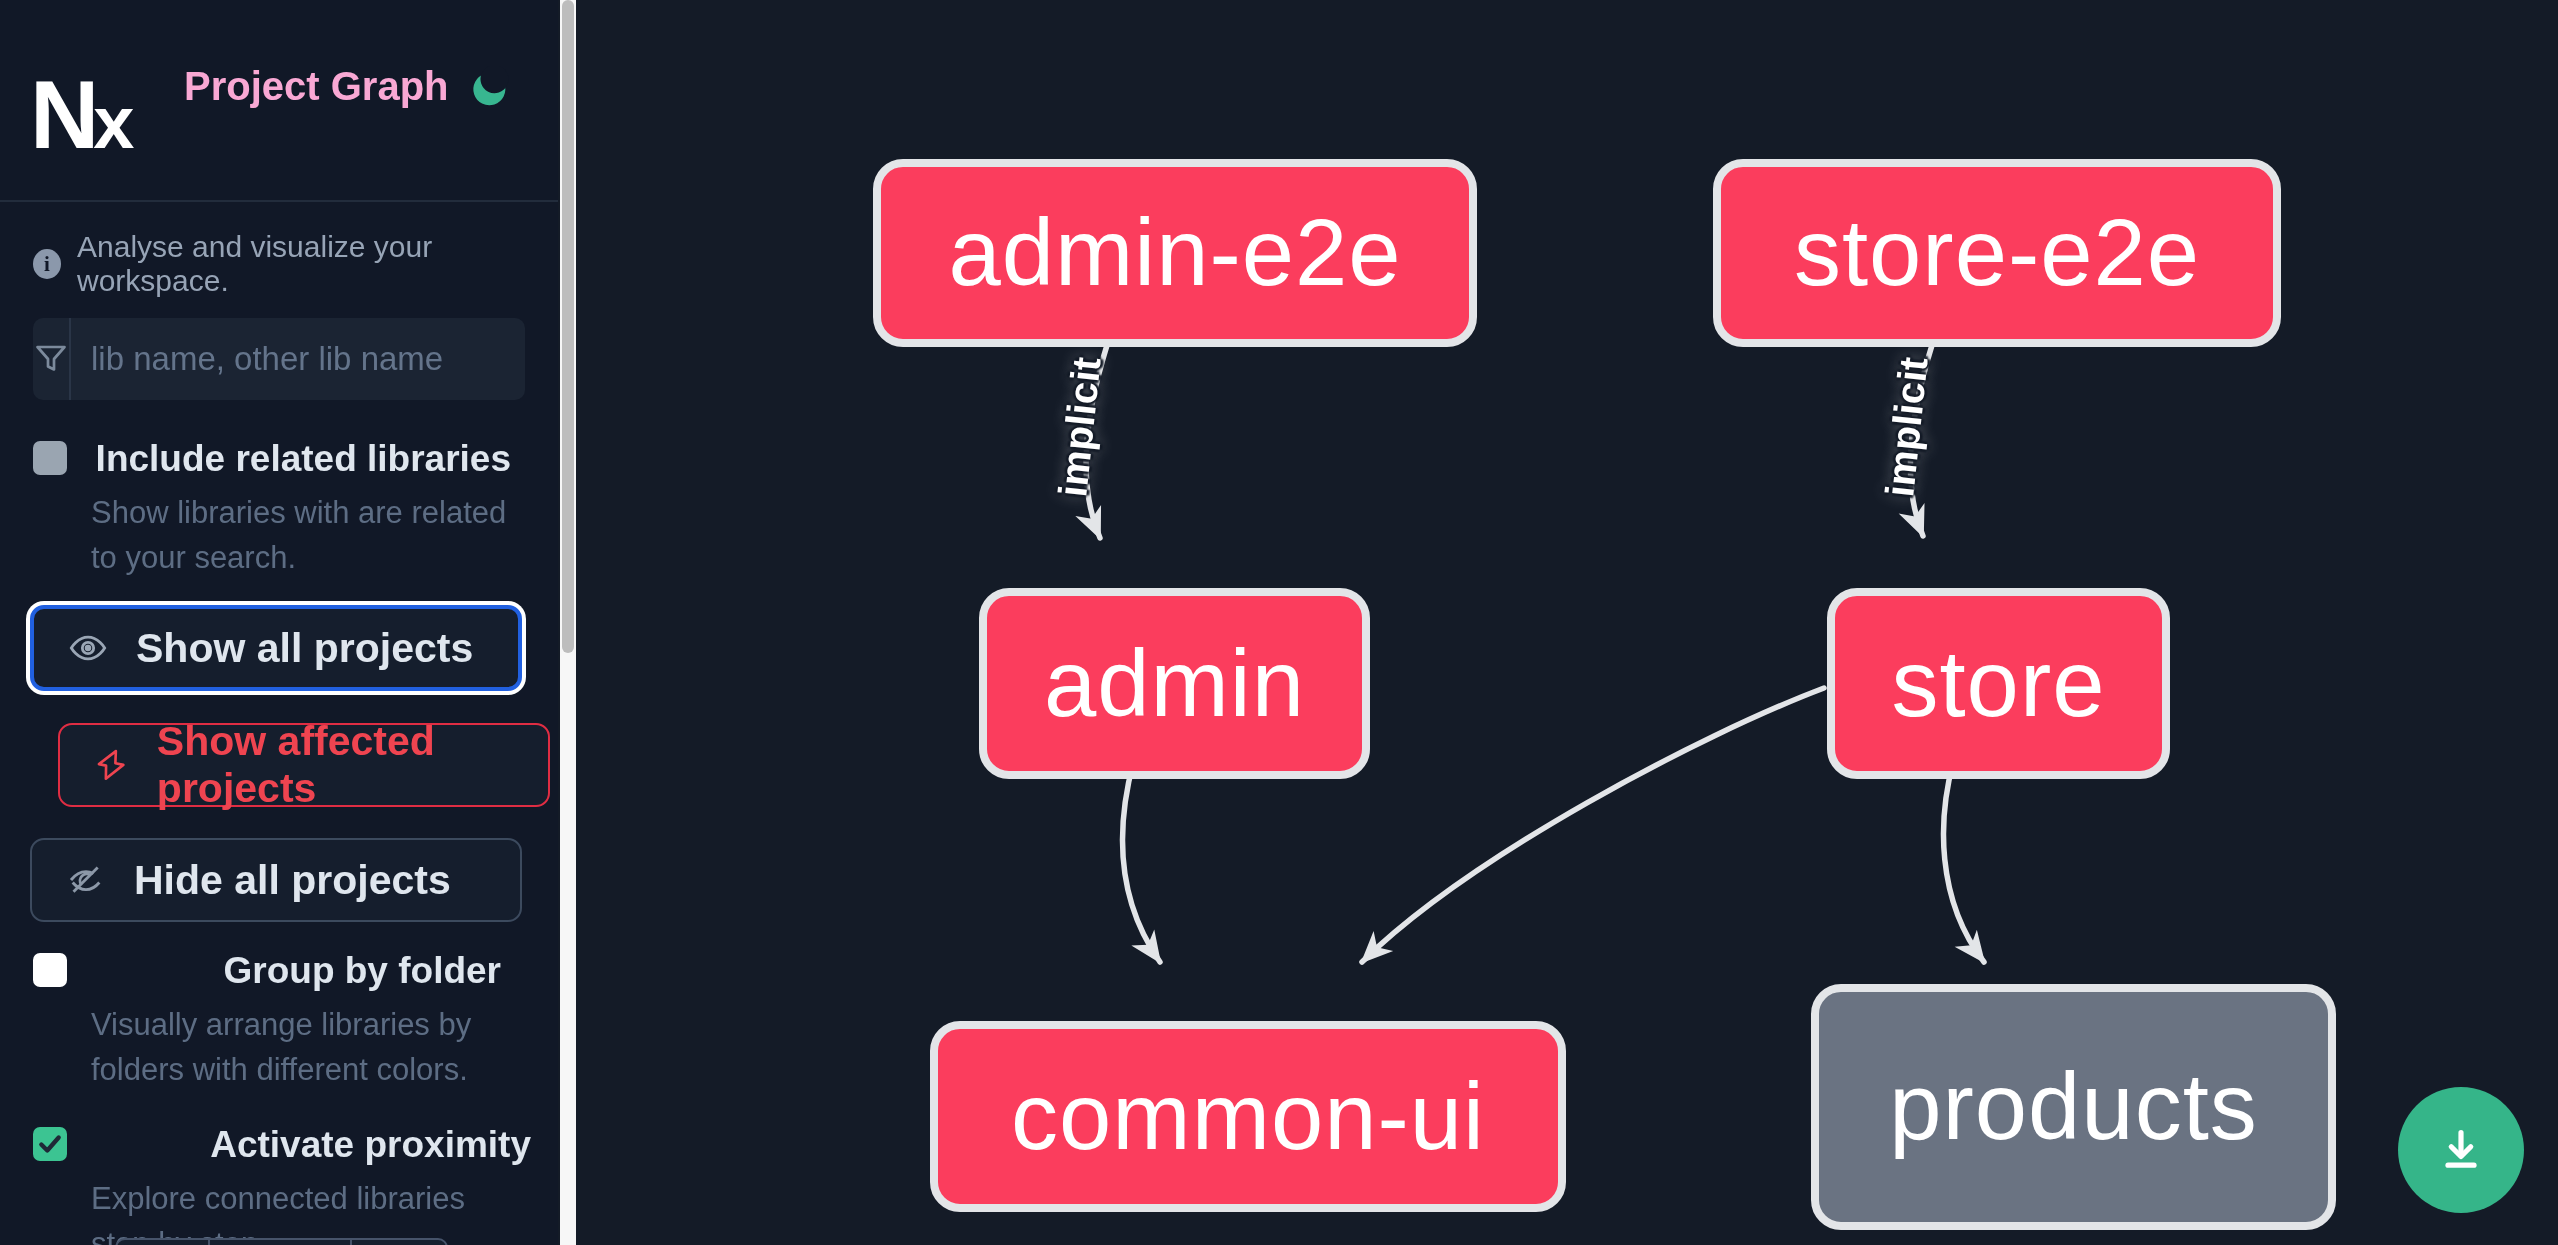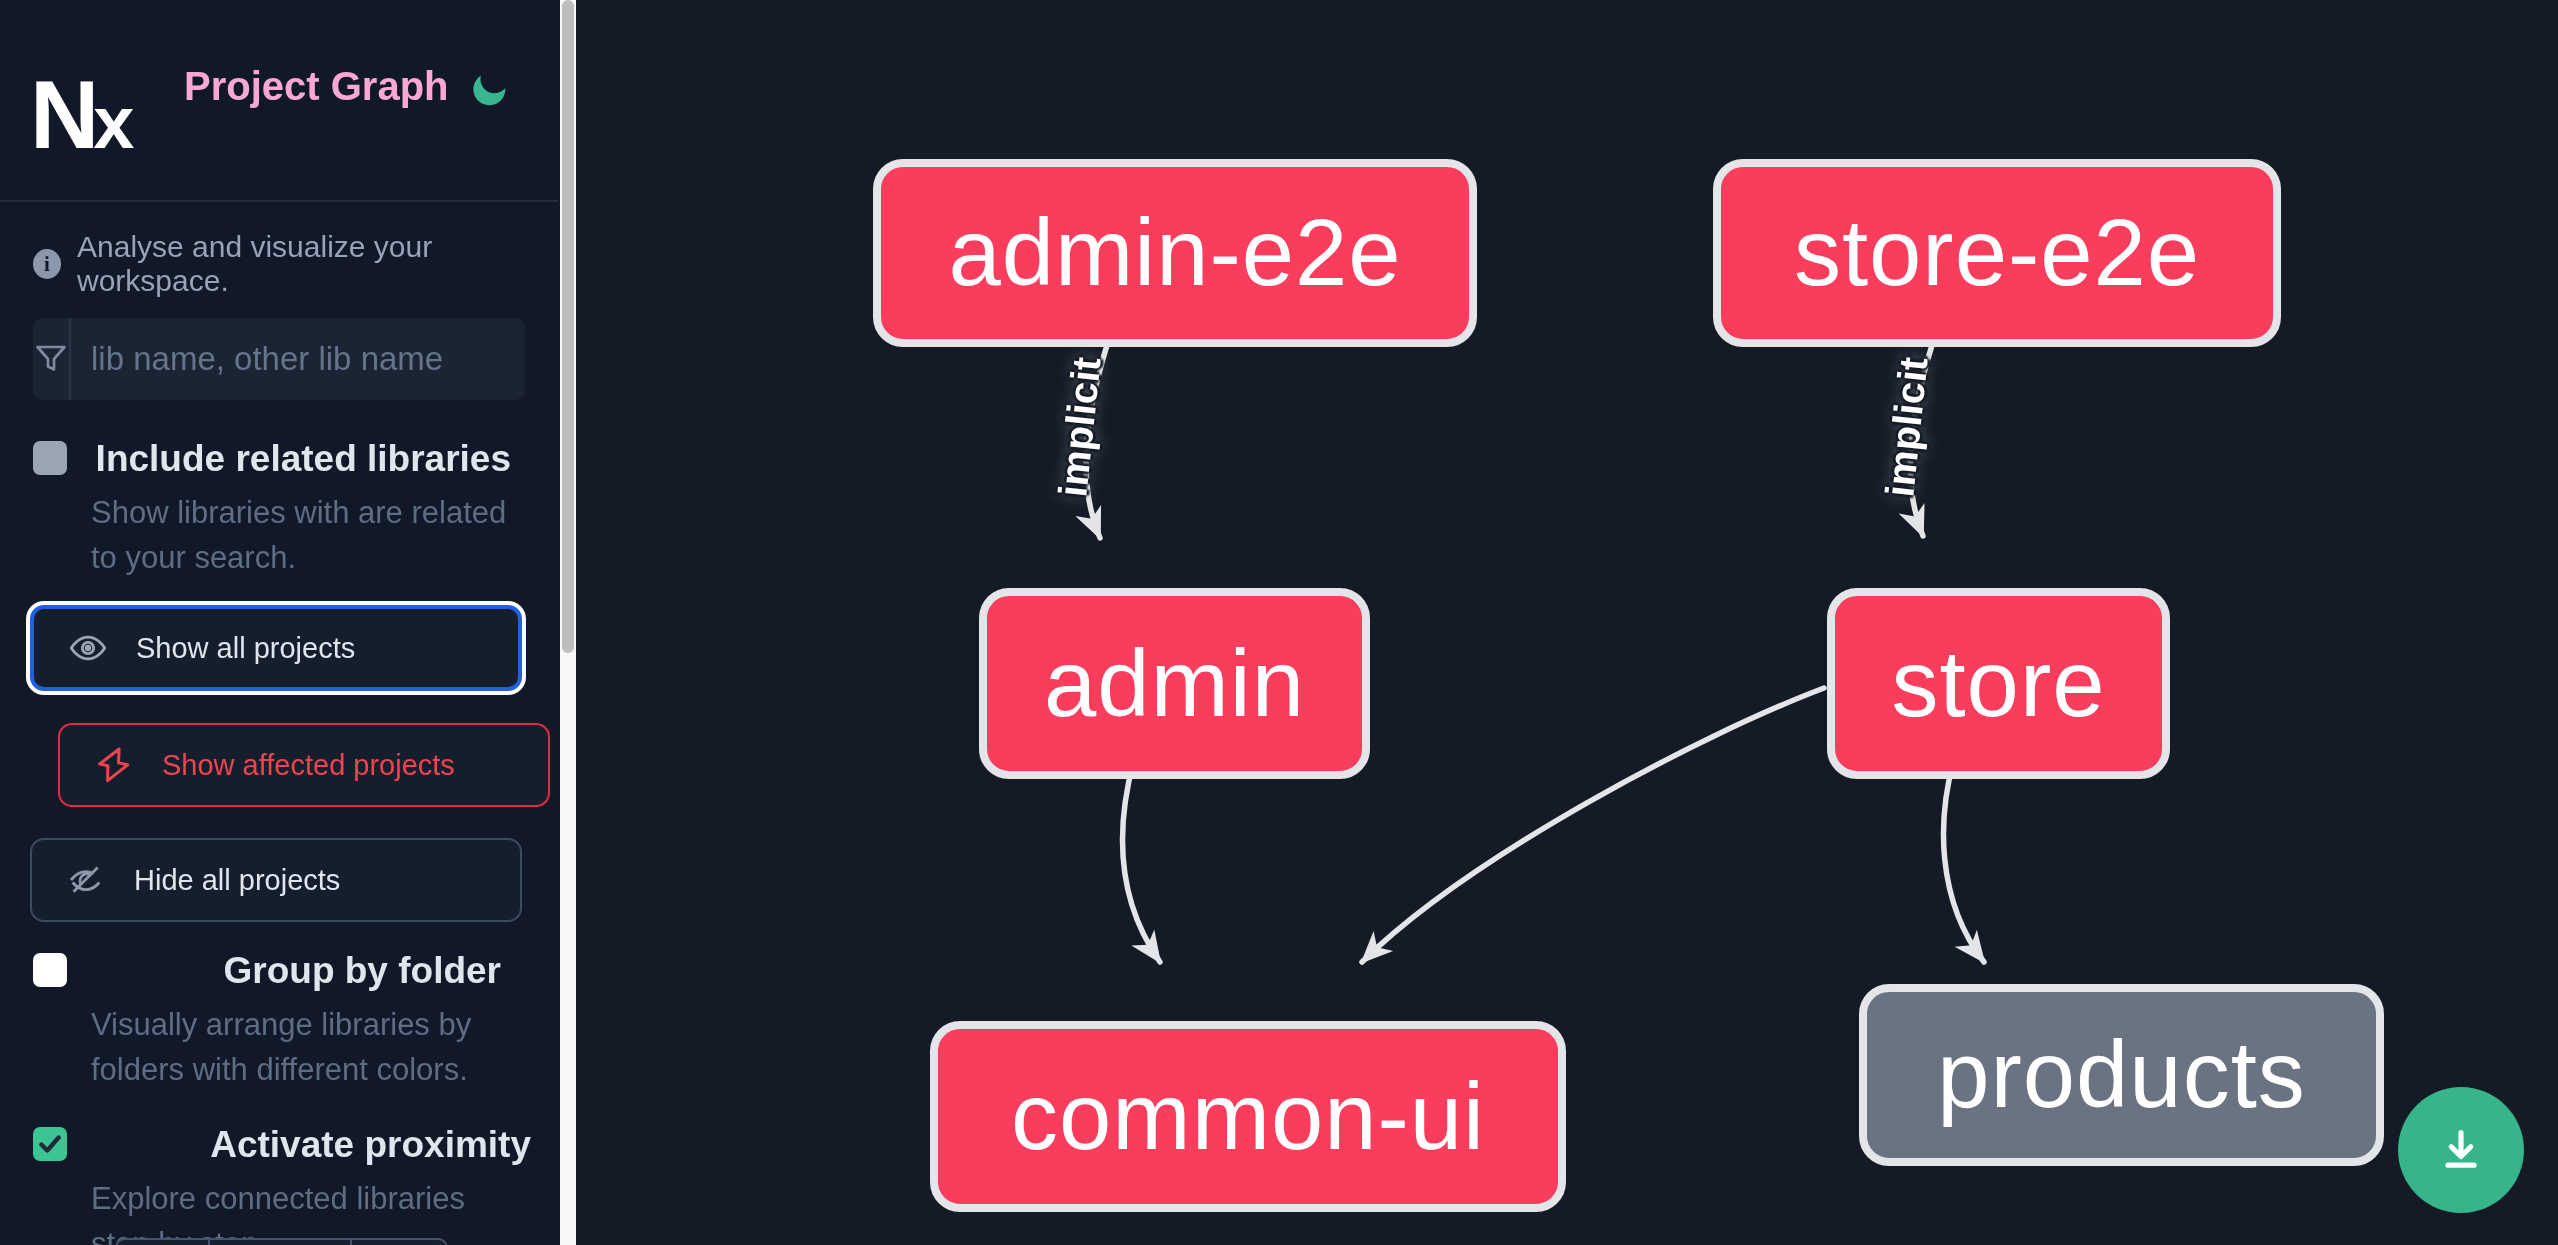--- a/index.html
+++ b/index.html
@@ -32,21 +32,21 @@
   .cb-green { background:#3cc492; display:flex; align-items:center; justify-content:center; }
   .toggle-body { margin-left:24px; }
   .toggle-label { font-size:37px; font-weight:700; color:#dfe6ee;text-align:right; }
   .toggle-desc { margin-top:10px; font-size:31px; line-height:45px; color:#5d6d84; }
   .w1 { max-width:420px; } .w2 { max-width:410px; } .w3 { max-width:440px; }
 
   .action-btn { position:absolute; left:30px; width:492px; height:84px; border-radius:14px; background:#151e2d; display:flex; align-items:center; padding-left:34px; gap:28px; cursor:pointer; }
   .btn-all { top:605px; height:86px; border:4px solid #2160e0; box-shadow:0 0 0 4px #ffffff; }
   .btn-affected { top:723px; border:2px solid #e02d43;margin-left:28px; }
   .btn-hide { top:838px; border:2px solid #3c4a5e; }
-  .action-label { font-size:29px; font-weight:400; color:#dfe6ee; }
+  .action-label { font-size:41px; font-weight:700; color:#dfe6ee; }
   .btn-affected .action-label { color:#ef4450; }
 
   .stepper { position:absolute; left:115px; top:1238px; display:flex; }
   .stepper .cell { height:52px; background:#16202f; border:2px solid #46536a; }
   .stepper .c1 { width:95px; border-radius:10px 0 0 0; }
   .stepper .c2 { width:140px; border-left:none; border-right:none; }
   .stepper .c3 { width:98px; border-radius:0 10px 0 0; }
 
   
   .scroll-track { position:absolute; left:560px; top:0; width:16px; height:1245px; background:#f7f7f7; }
@@ -57,21 +57,21 @@
   svg.edges { position:absolute; left:0; top:0; width:2558px; height:1245px; pointer-events:none; }
 
   .node { position:absolute; border:8px solid #e3e5e8; border-radius:30px; display:flex; align-items:center; justify-content:center; color:#fff; font-size:94px; letter-spacing:1px; cursor:pointer; }
   .node.affected { background:#fb3d5d;margin-top:37px; }
   .node.plain { background:#6a7382; }
   .n-admin-e2e { left:873px; top:122px; width:604px; height:188px; }
   .n-store-e2e { left:1713px; top:122px; width:568px; height:188px; }
   .n-admin { left:979px; top:551px; width:391px; height:191px; }
   .n-store { left:1827px; top:551px; width:343px; height:191px; }
   .n-common-ui { left:930px; top:984px; width:636px; height:191px; }
-  .n-products { left:1811px; top:984px; width:525px; height:182px;margin-left:48px; }
+  .n-products { left:1811px; top:984px; width:525px; height:246px; }
 
   .edge-label { position:absolute; font-size:40px; font-weight:700; color:#ffffff; white-space:nowrap;
     text-shadow:-3px 0 2px #141b27, 3px 0 2px #141b27, 0 -3px 2px #141b27, 0 3px 2px #141b27, 0 0 16px rgba(255,255,255,.45);
     transform:translate(-50%,-50%) rotate(-84deg); }
   .el-1 { left:1080px; top:427px; }
   .el-2 { left:1907px; top:427px; }
 
   .fab { position:absolute; left:2398px; top:1087px; width:126px; height:126px; border-radius:50%; background:#35b589; display:flex; align-items:center; justify-content:center; cursor:pointer; }
 </style>
 </head>

